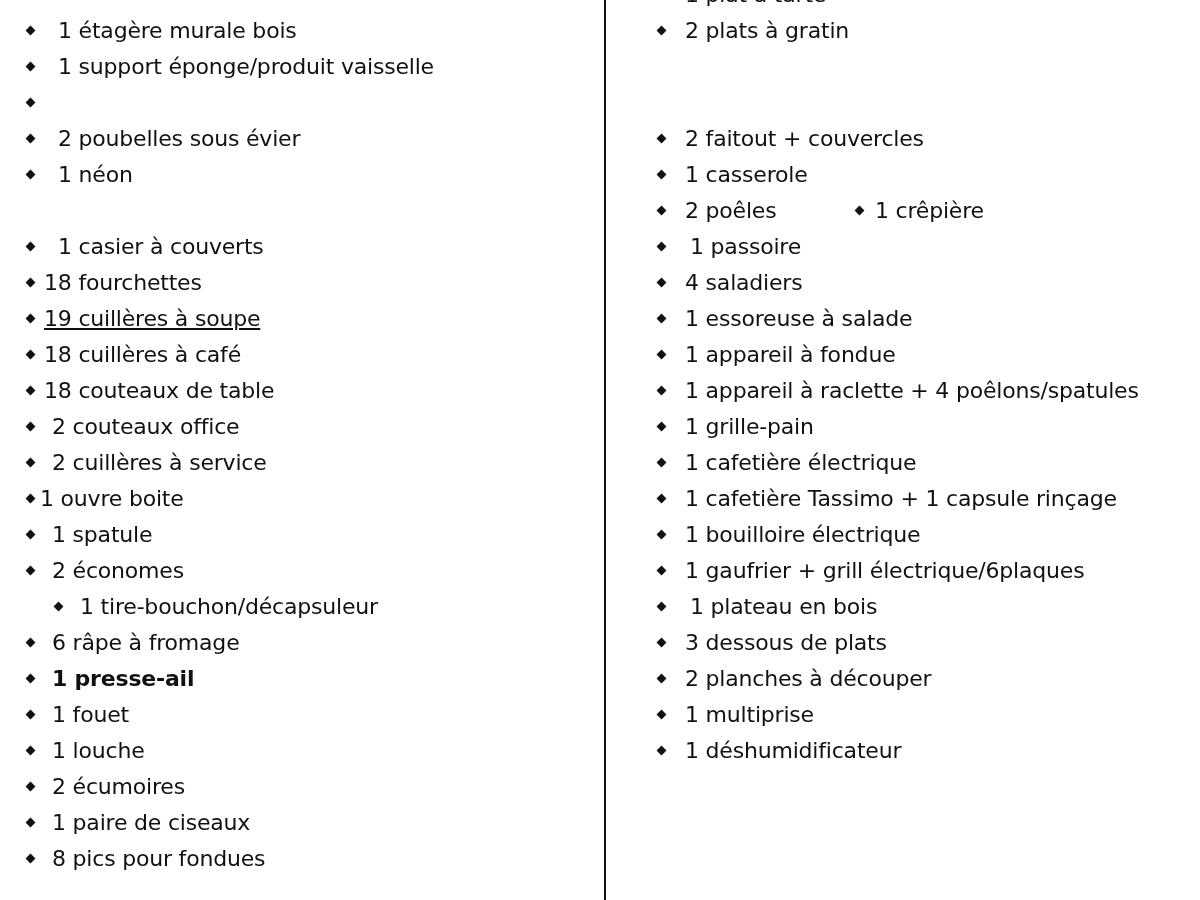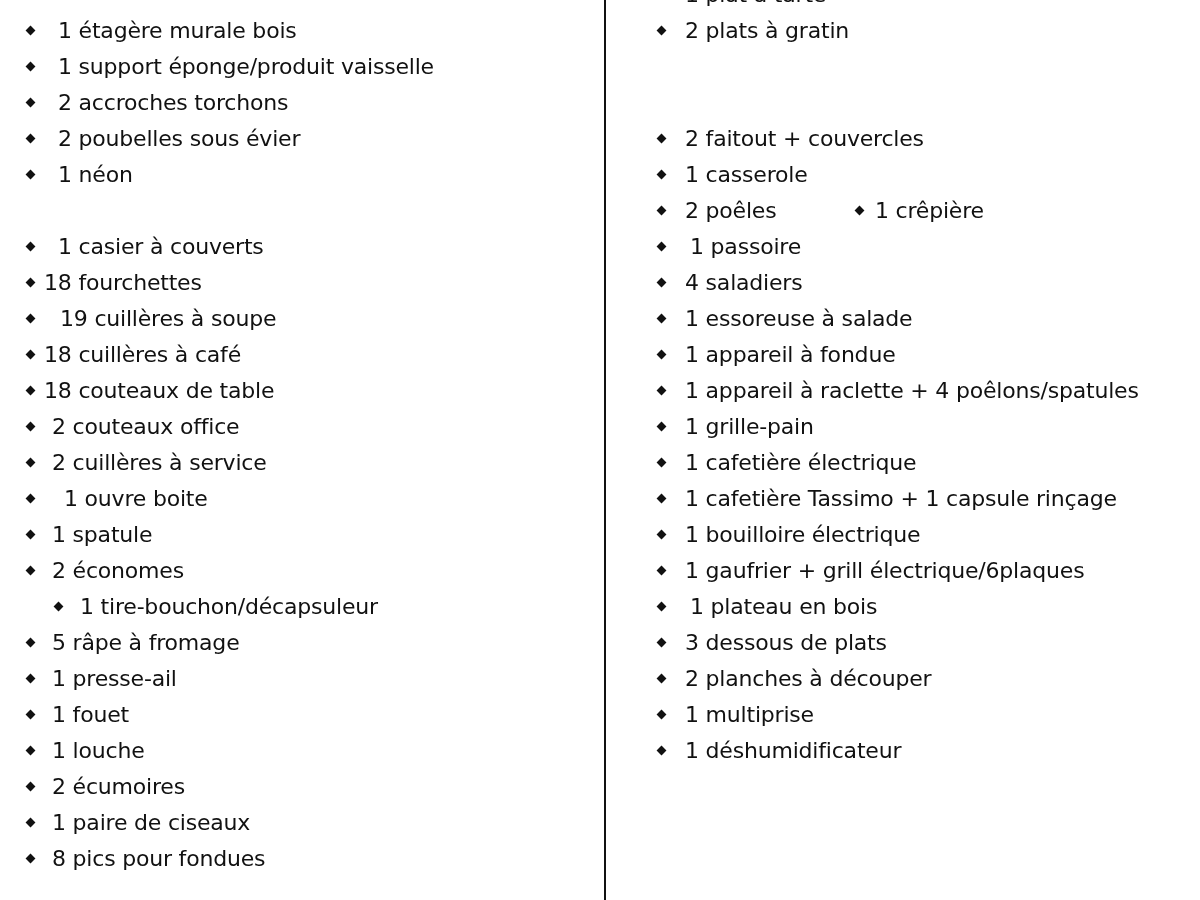--- a/index.html
+++ b/index.html
@@ -56,79 +56,78 @@
       <div class="item" style="top: 16px; left: 0px; width: 1200px;">
         <span class="bullet" style="left: 27px;"></span>
         <span class="text" style="left: 58px; text-align: center;">1 étagère murale bois</span>
       </div>
       <div class="item" style="top: 52px; left: 0px; width: 1200px;">
         <span class="bullet" style="left: 27px;"></span>
         <span class="text" style="left: 58px;">1 support éponge/produit vaisselle</span>
       </div>
       <div class="item" style="top: 88px; left: 0px; width: 1200px;">
         <span class="bullet" style="left: 27px;"></span>
-        <span class="text" style="left: 58px;">2 accroches torchons</span>
       </div>
       <div class="item" style="top: 124px; left: 0px; width: 1200px;">
         <span class="bullet" style="left: 27px;"></span>
         <span class="text" style="left: 58px;">2 poubelles sous évier</span>
       </div>
       <div class="item" style="top: 160px; left: 0px; width: 1200px;">
         <span class="bullet" style="left: 27px;"></span>
         <span class="text" style="left: 58px;">1 néon</span>
       </div>
       <div class="item" style="top: 232px; left: 0px; width: 1200px;">
         <span class="bullet" style="left: 27px;"></span>
         <span class="text" style="left: 58px;">1 casier à couverts</span>
       </div>
       <div class="item" style="top: 268px; left: 0px; width: 1200px;">
         <span class="bullet" style="left: 27px;"></span>
         <span class="text" style="left: 44px;">18 fourchettes</span>
       </div>
       <div class="item" style="top: 304px; left: 0px; width: 1200px;">
         <span class="bullet" style="left: 27px;"></span>
-        <span class="text" style="left: 60px;">19 cuillères à soupe</span>
+        <span class="text" style="left: 44px; text-decoration: underline;">19 cuillères à soupe</span>
       </div>
       <div class="item" style="top: 340px; left: 0px; width: 1200px;">
         <span class="bullet" style="left: 27px;"></span>
         <span class="text" style="left: 44px;">18 cuillères à café</span>
       </div>
       <div class="item" style="top: 376px; left: 0px; width: 1200px;">
         <span class="bullet" style="left: 27px;"></span>
         <span class="text" style="left: 44px;">18 couteaux de table</span>
       </div>
       <div class="item" style="top: 412px; left: 0px; width: 1200px;">
         <span class="bullet" style="left: 27px;"></span>
         <span class="text" style="left: 52px;">2 couteaux office</span>
       </div>
       <div class="item" style="top: 448px; left: 0px; width: 1200px;">
         <span class="bullet" style="left: 27px;"></span>
         <span class="text" style="left: 52px;">2 cuillères à service</span>
       </div>
       <div class="item" style="top: 484px; left: 0px; width: 1200px;">
         <span class="bullet" style="left: 27px;"></span>
-        <span class="text" style="left: 64px; text-align: center;">1 ouvre boite</span>
+        <span class="text" style="left: 40px; text-align: center;">1 ouvre boite</span>
       </div>
       <div class="item" style="top: 520px; left: 0px; width: 1200px;">
         <span class="bullet" style="left: 27px;"></span>
         <span class="text" style="left: 52px;">1 spatule</span>
       </div>
       <div class="item" style="top: 556px; left: 0px; width: 1200px;">
         <span class="bullet" style="left: 27px;"></span>
         <span class="text" style="left: 52px;">2 économes</span>
       </div>
       <div class="item" style="top: 592px; left: 0px; width: 1200px; margin-left: 28px;">
         <span class="bullet" style="left: 27px;"></span>
         <span class="text" style="left: 52px;">1 tire-bouchon/décapsuleur</span>
       </div>
       <div class="item" style="top: 628px; left: 0px; width: 1200px;">
         <span class="bullet" style="left: 27px;"></span>
-        <span class="text" style="left: 52px;">5 râpe à fromage</span>
-      </div>
-      <div class="item" style="top: 664px; left: 0px; width: 1200px;">
+        <span class="text" style="left: 52px;">6 râpe à fromage</span>
+      </div>
+      <div class="item" style="top: 664px; left: 0px; width: 1200px; font-weight: bold;">
         <span class="bullet" style="left: 27px;"></span>
         <span class="text" style="left: 52px;">1 presse-ail</span>
       </div>
       <div class="item" style="top: 700px; left: 0px; width: 1200px;">
         <span class="bullet" style="left: 27px;"></span>
         <span class="text" style="left: 52px;">1 fouet</span>
       </div>
       <div class="item" style="top: 736px; left: 0px; width: 1200px;">
         <span class="bullet" style="left: 27px;"></span>
         <span class="text" style="left: 52px;">1 louche</span>

